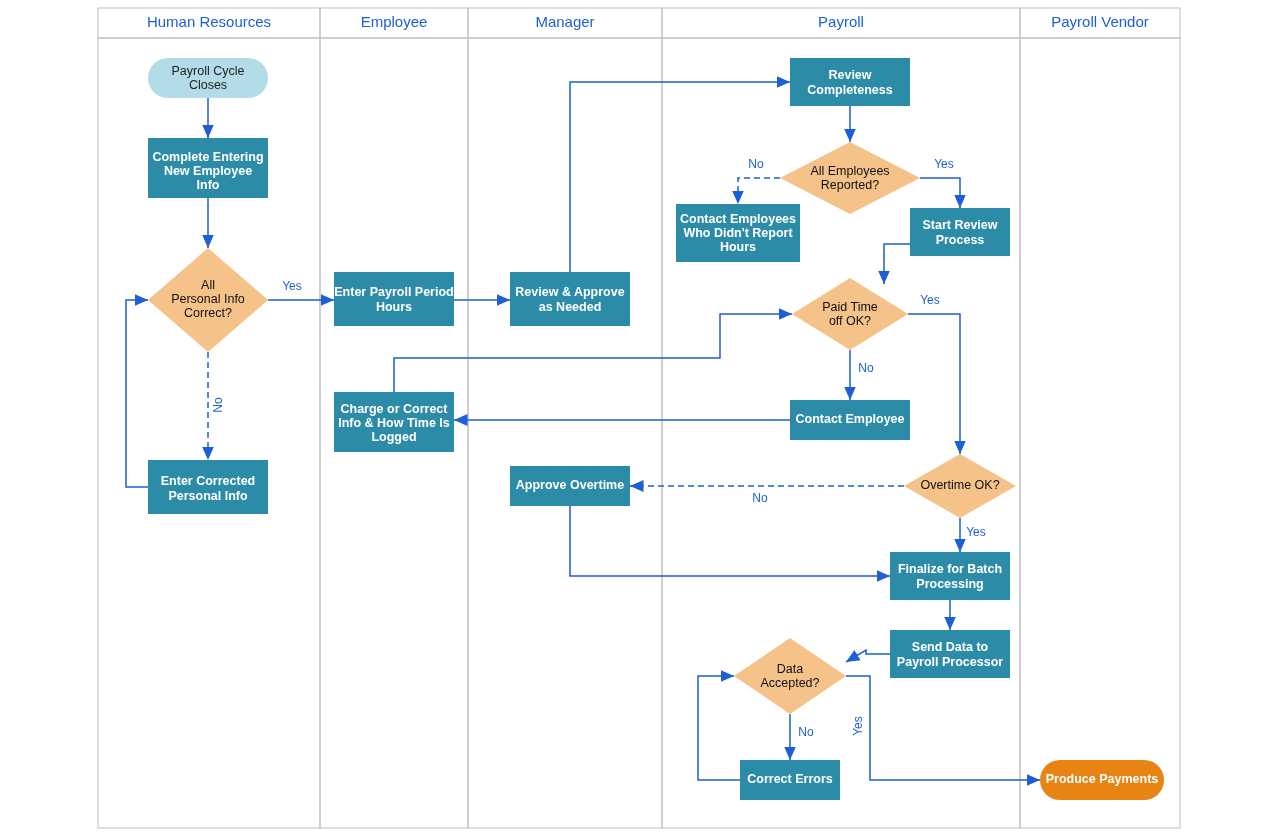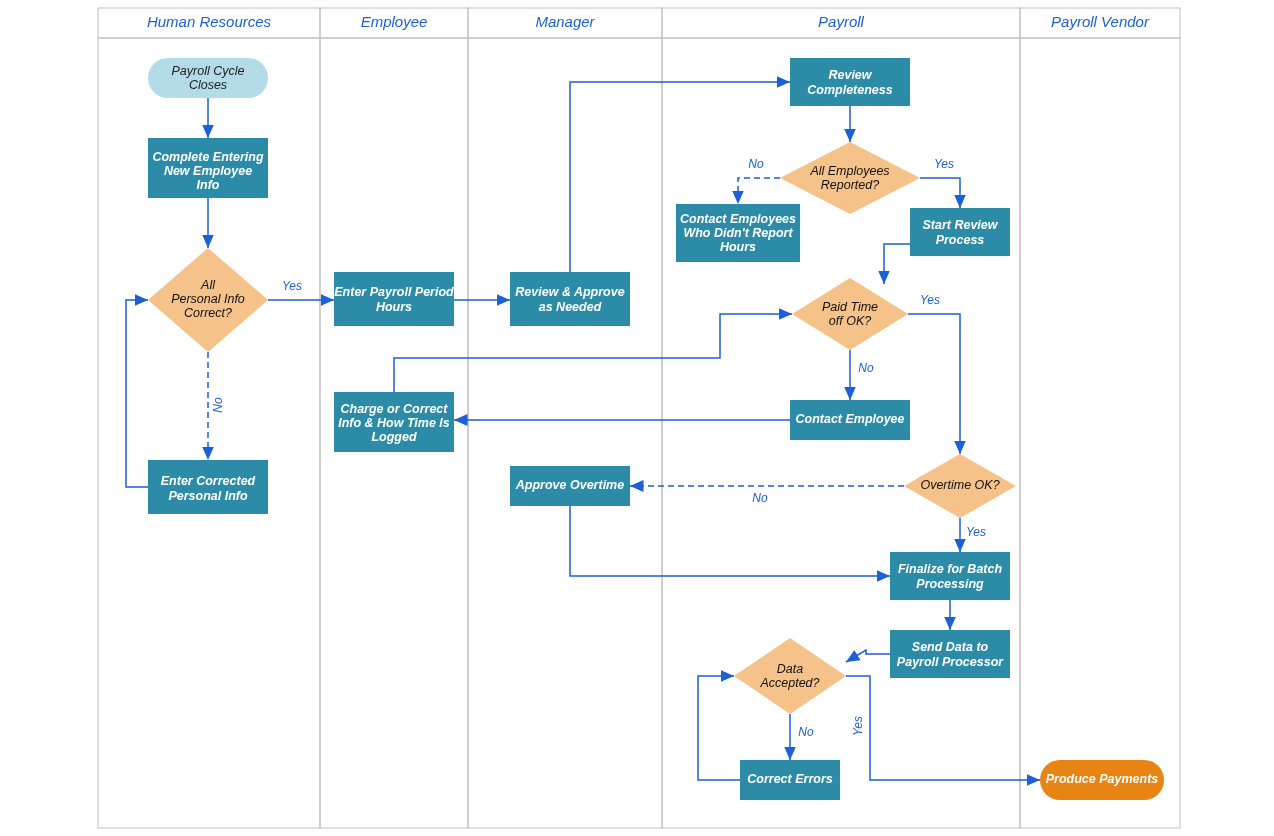--- a/index.html
+++ b/index.html
@@ -1,17 +1,17 @@
 <!DOCTYPE html>
 <html><head>
 <meta charset="utf-8">
 <style>
   * { box-sizing: border-box; }
   body { margin:0; font-family: "Segoe UI", Arial, sans-serif; background:#fff; }
-  .frame { position:relative; width:1207px; height:836px;font-style:italic; }
+  .frame { position:relative; width:1207px; height:836px; }
   svg { position:absolute; left:0; top:0; }
   .lanehdr { fill:#1d5fd6; font-size:15px; font-weight:400; text-anchor:middle; dominant-baseline:middle; }
   .laneborder { stroke:#bfbfbf; stroke-width:1; fill:none; }
   .proc { fill:#2c8ca8; }
   .proctxt { fill:#fff; font-size:12.5px; text-anchor:middle; dominant-baseline:middle; font-weight:600; }
   .start { fill:#b3dbe8; }
   .starttxt { fill:#222; font-size:12.5px; text-anchor:middle; dominant-baseline:middle; font-weight:400; }
   .dec { fill:#f5c28a; }
   .dectxt { fill:#111; font-size:12.5px; text-anchor:middle; dominant-baseline:middle; }
   .end { fill:#e78414; }

